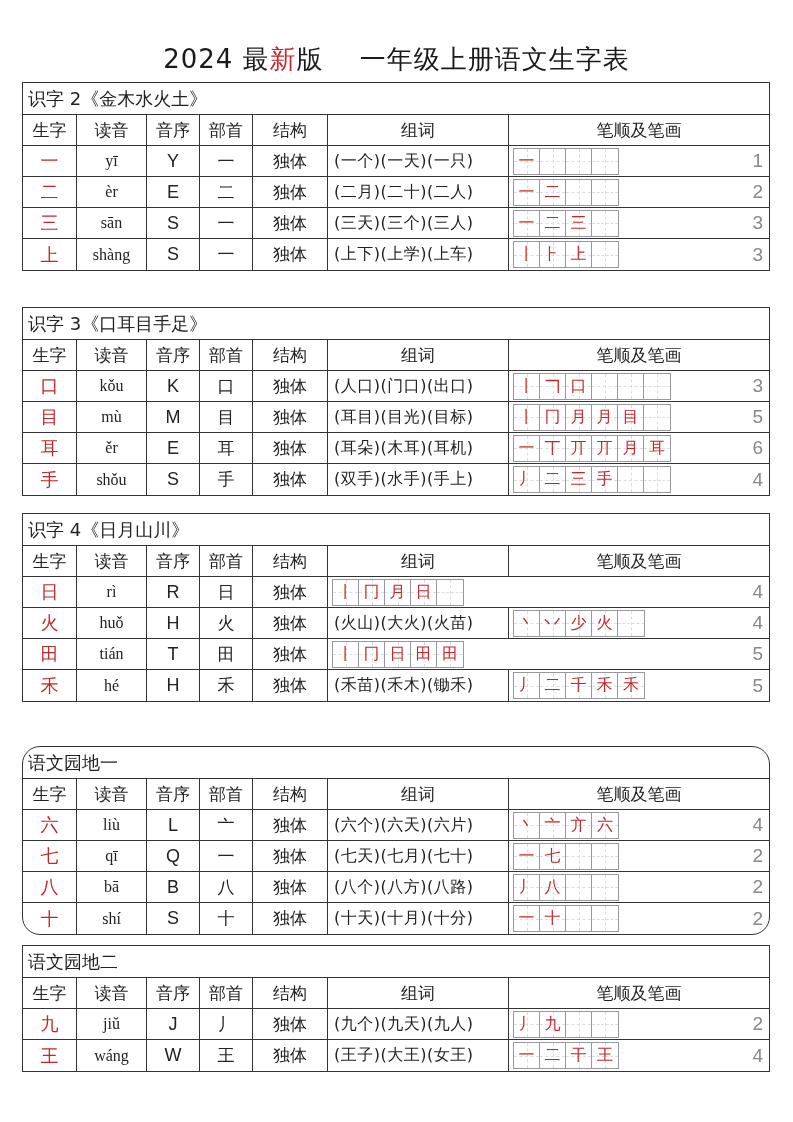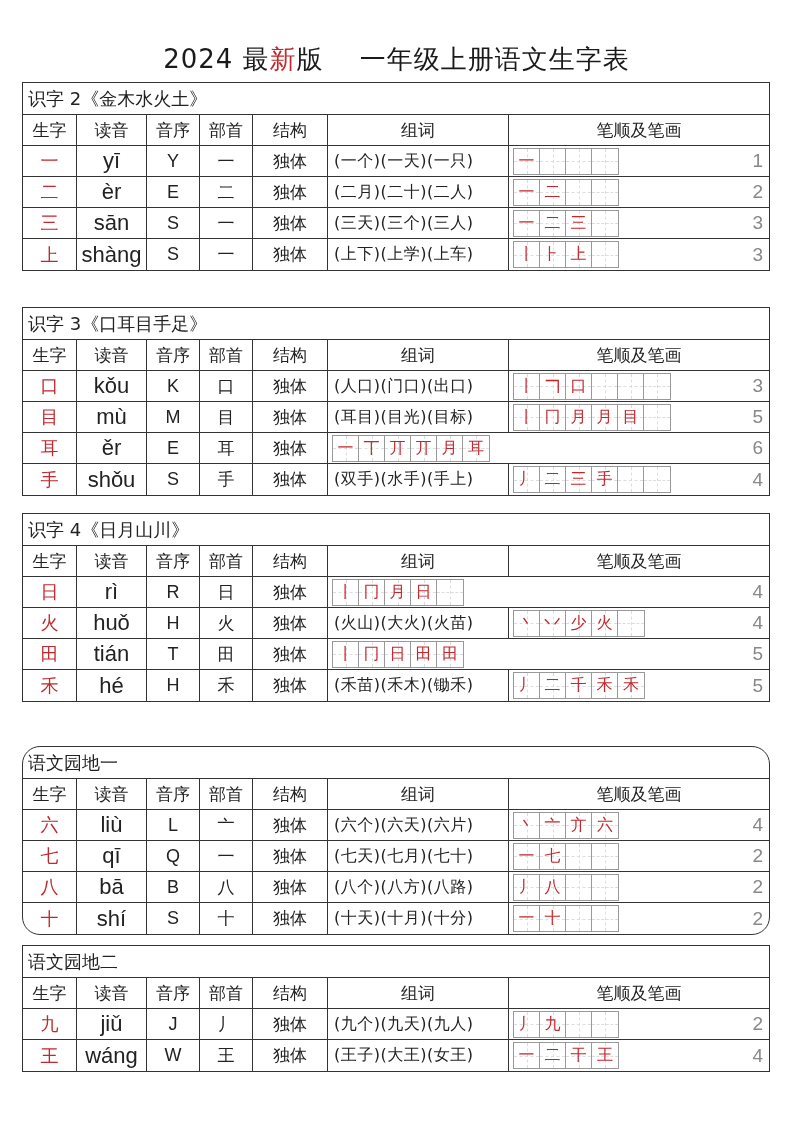--- a/index.html
+++ b/index.html
@@ -12,21 +12,21 @@
   .sec-title { height:31px; line-height:31px; border-bottom:1.5px solid #333; padding-left:5px;
                font-size:18px; }
   .row { display:flex; height:31px; border-bottom:1.5px solid #333; box-sizing:border-box; }
   .row:last-child { border-bottom:none; }
   .cell { box-sizing:border-box; border-right:1.5px solid #333; display:flex; align-items:center;
           justify-content:center; font-size:17px; white-space:nowrap; }
   .cell:last-child { border-right:none; }
   .c0 { width:54px; } .c1 { width:70px; } .c2 { width:53px; } .c3 { width:53px; }
   .c4 { width:75px; } .c5 { width:181px; } .c6 { flex:1; }
   .char { color:#c0282d; font-size:18px; }
-  .pinyin { font-family:Liberation Sans, sans-serif; font-size:22px; }
+  .pinyin { font-family:Liberation Serif, serif; font-size:16px; }
   .latin { font-family:"Liberation Sans", sans-serif; font-size:18px; }
   .words { font-size:16px; letter-spacing:0.5px; justify-content:flex-start; padding-left:6px; }
   .strokes { justify-content:space-between; padding:0 6px 0 4px; }
   .stroke-grid { display:flex; border:1px solid #999; height:25px; }
   .sbox { width:26px; height:25px; box-sizing:border-box; border-right:1px solid #999; position:relative;
           display:flex; align-items:center; justify-content:center; font-size:16px; color:#222; }
   .sbox:last-child { border-right:none; }
   .sbox::before { content:""; position:absolute; left:50%; top:0; bottom:0; border-left:1px dashed #ddd; }
   .sbox::after { content:""; position:absolute; top:50%; left:0; right:0; border-top:1px dashed #ddd; }
   .sbox span { position:relative; z-index:1; }
@@ -203,20 +203,21 @@
           </div>
           <span class="count">5</span>
         </div>
       </div>
       <div class="row">
         <div class="cell c0 char">耳</div>
         <div class="cell c1 pinyin">ěr</div>
         <div class="cell c2 latin">E</div>
         <div class="cell c3">耳</div>
         <div class="cell c4">独体</div>
+        <div class="cell c5 words">(耳朵)(木耳)(耳机)</div>
         <div class="cell c6 strokes">
           <div class="stroke-grid">
             <div class="sbox">
               <span class="red">一</span>
             </div>
             <div class="sbox">
               <span class="red">丅</span>
             </div>
             <div class="sbox">
               <span class="red">丌</span>

